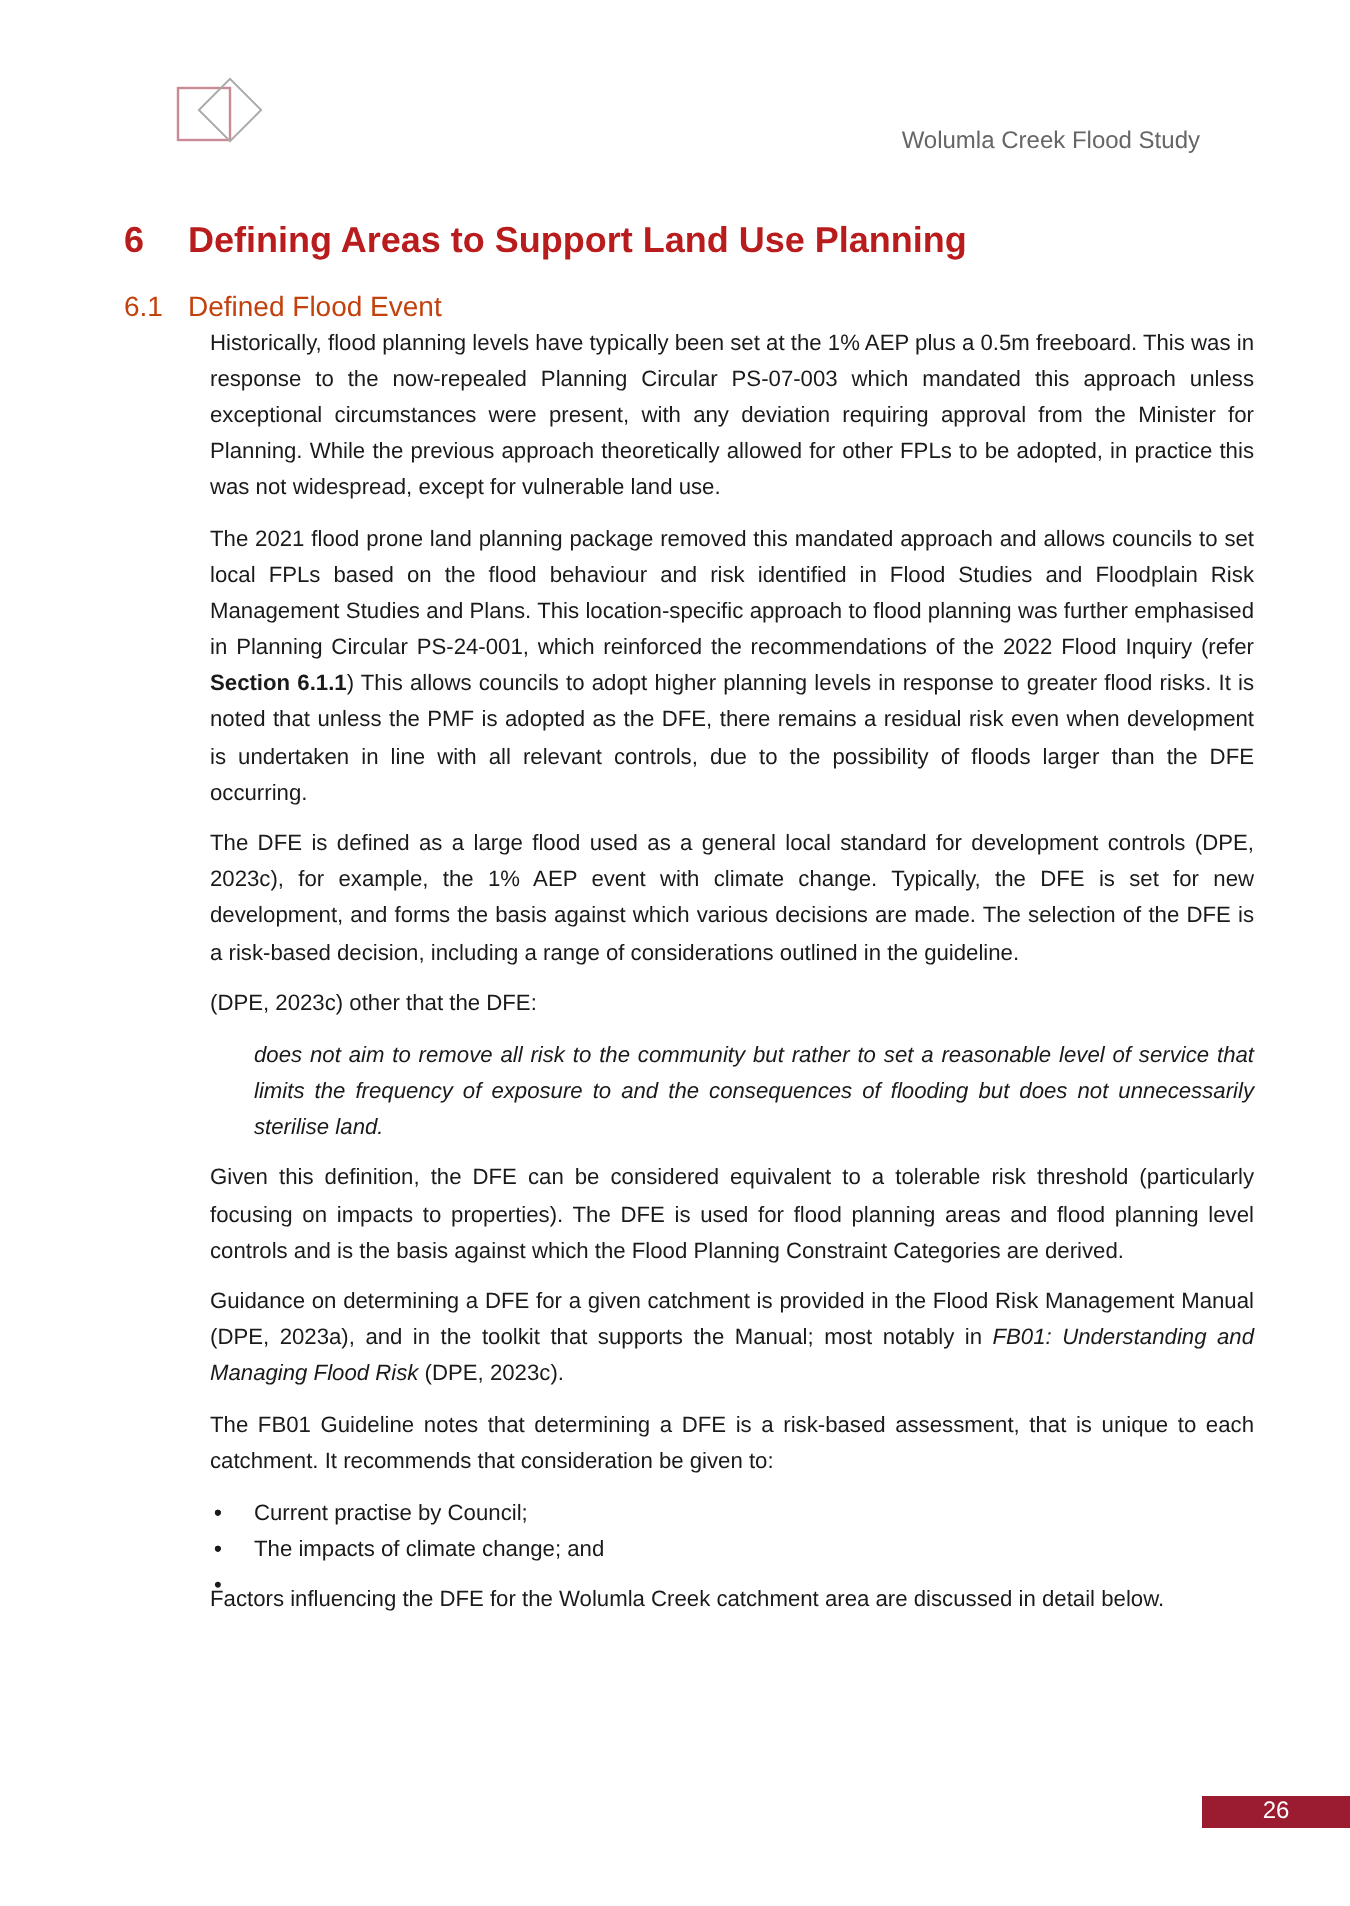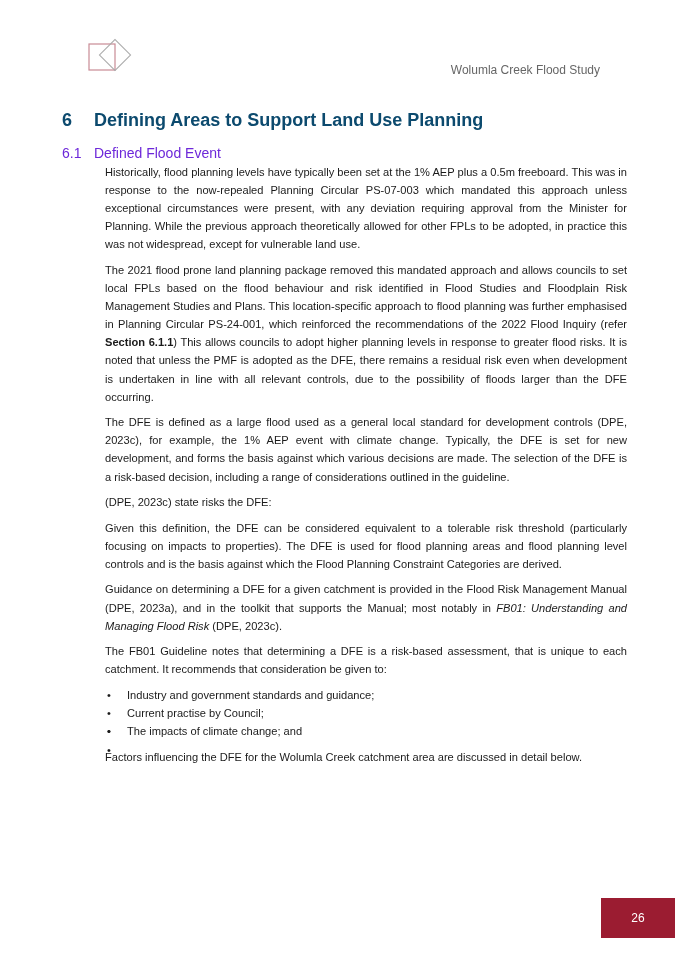--- a/index.html
+++ b/index.html
@@ -13,42 +13,42 @@
     font-family: "DejaVu Sans", sans-serif; font-weight: bold; font-size: 22px;
     color: #9b1c31; letter-spacing: 9px; white-space: nowrap;
   }
   .logo svg { position: absolute; left: 0; top: 0; }
   .header-title {
     position: absolute; right: 75px; top: 63px;
     font-size: 12px; color: #666666; text-align: right;
   }
   .h1 {
     position: absolute; left: 62px; top: 110px;
-    font-size: 18px; font-weight: bold; color: #0c4a6e;
+    font-size: 18px; font-weight: bold; color: #b91c1c;
     white-space: nowrap;
   }
   .h1 .num { display: inline-block; width: 32px; }
   .h2 {
     position: absolute; left: 62px; top: 145px;
-    font-size: 14px; color: #6d28d9; white-space: nowrap;
+    font-size: 14px; color: #c2410c; white-space: nowrap;
   }
   .h2 .num { display: inline-block; width: 32px; }
   .body-text {
     position: absolute; left: 93px; top: 163px; width: 522px;
     font-size: 11.1px; line-height: 18.1px; color: #1a1a1a; margin-left: 12px;
   }
   .body-text p { margin: 0 0 7.5px 0; text-align: justify; }
   .body-text .quote { margin-left: 22px; font-style: italic; }
   .body-text ul { margin: 0 0 7px 0; padding: 0; list-style: none; }
   .body-text li { position: relative; padding-left: 22px; line-height: 18.2px; }
   .body-text li .bullet { position: absolute; left: 2px; top: 0; }
   .page-box {
-    position: absolute; left: 601px; top: 898px; width: 74px; height: 40px;
+    position: absolute; left: 601px; top: 898px; width: 74px; height: 16px;
     background: #9b1c31; color: #ffffff; font-size: 12px;
-    display: flex; align-items: center; justify-content: center;
+    display: flex; align-items: flex-start; justify-content: center;
   }
 </style>
 </head>
 <body>
 
 <div class="logo">
   <svg width="120" height="46" viewBox="0 0 120 46">
     <rect x="27" y="8" width="26" height="26" fill="none" stroke="#c98b95" stroke-width="1.2"></rect>
     <rect x="42" y="8" width="22" height="22" fill="none" stroke="#aaaaaa" stroke-width="1" transform="rotate(45 53 19)"></rect>
   </svg>
@@ -61,26 +61,27 @@
 </div>
 
 <div class="h2">
   <span class="num">6.1</span><span>Defined Flood Event</span>
 </div>
 
 <div class="body-text">
   <p>Historically, flood planning levels have typically been set at the 1% AEP plus a 0.5m freeboard. This was in response to the now-repealed Planning Circular PS-07-003 which mandated this approach unless exceptional circumstances were present, with any deviation requiring approval from the Minister for Planning. While the previous approach theoretically allowed for other FPLs to be adopted, in practice this was not widespread, except for vulnerable land use.</p>
   <p><span>The 2021 flood prone land planning package removed this mandated approach and allows councils to set local FPLs based on the flood behaviour and risk identified in Flood Studies and Floodplain Risk Management Studies and Plans. This location-specific approach to flood planning was further emphasised in Planning Circular PS-24-001, which reinforced the recommendations of the 2022 Flood Inquiry (refer </span><b>Section 6.1.1</b><span>) This allows councils to adopt higher planning levels in response to greater flood risks. It is noted that unless the PMF is adopted as the DFE, there remains a residual risk even when development is undertaken in line with all relevant controls, due to the possibility of floods larger than the DFE occurring.</span></p>
   <p>The DFE is defined as a large flood used as a general local standard for development controls (DPE, 2023c), for example, the 1% AEP event with climate change. Typically, the DFE is set for new development, and forms the basis against which various decisions are made. The selection of the DFE is a risk-based decision, including a range of considerations outlined in the guideline.</p>
-  <p>(DPE, 2023c) state risks the DFE:</p>
+  <p>(DPE, 2023c) other that the DFE:</p>
+  <p class="quote">does not aim to remove all risk to the community but rather to set a reasonable level of service that limits the frequency of exposure to and the consequences of flooding but does not unnecessarily sterilise land.</p>
   <p>Given this definition, the DFE can be considered equivalent to a tolerable risk threshold (particularly focusing on impacts to properties). The DFE is used for flood planning areas and flood planning level controls and is the basis against which the Flood Planning Constraint Categories are derived.</p>
   <p><span>Guidance on determining a DFE for a given catchment is provided in the Flood Risk Management Manual (DPE, 2023a), and in the toolkit that supports the Manual; most notably in </span><i>FB01: Understanding and Managing Flood Risk</i><span> (DPE, 2023c).</span></p>
   <p>The FB01 Guideline notes that determining a DFE is a risk-based assessment, that is unique to each catchment. It recommends that consideration be given to:</p>
   <ul>
-    <li><span class="bullet">•</span><span>Industry and government standards and guidance;</span></li>
+    <li><span class="bullet">•</span></li>
     <li><span class="bullet">•</span><span>Current practise by Council;</span></li>
     <li><span class="bullet">•</span></li>
     <li><span class="bullet">•</span><span>The impacts of climate change; and</span></li>
     <li><span class="bullet">•</span></li>
   </ul>
   <p>Factors influencing the DFE for the Wolumla Creek catchment area are discussed in detail below.</p>
 </div>
 
 <div class="page-box">
   <span>26</span>

